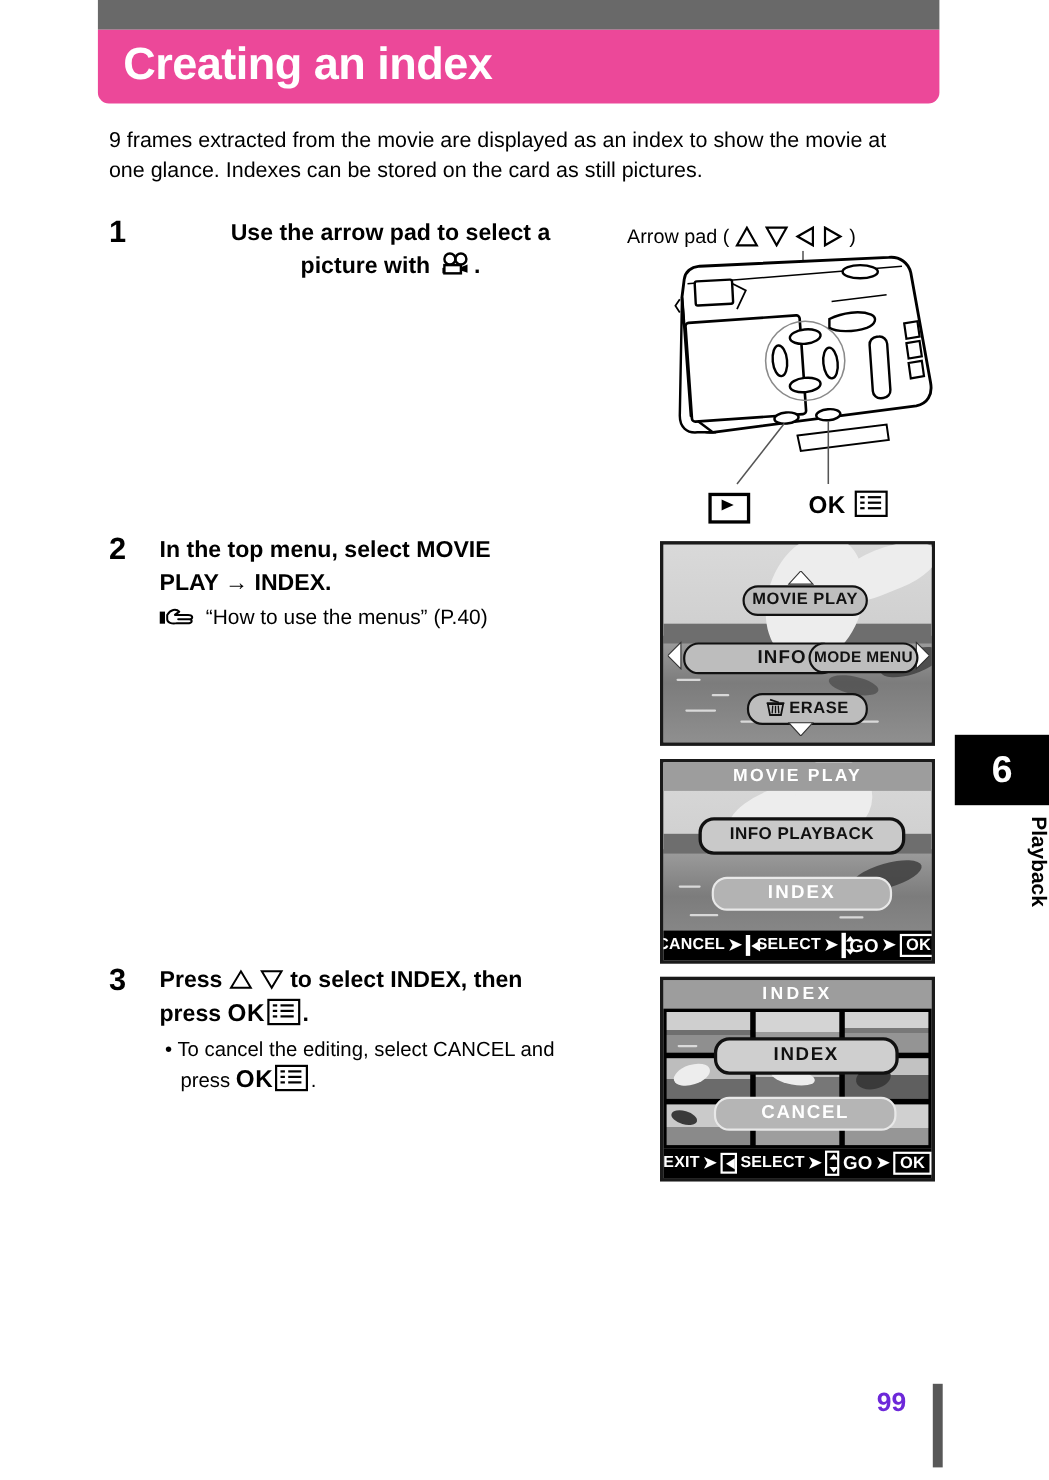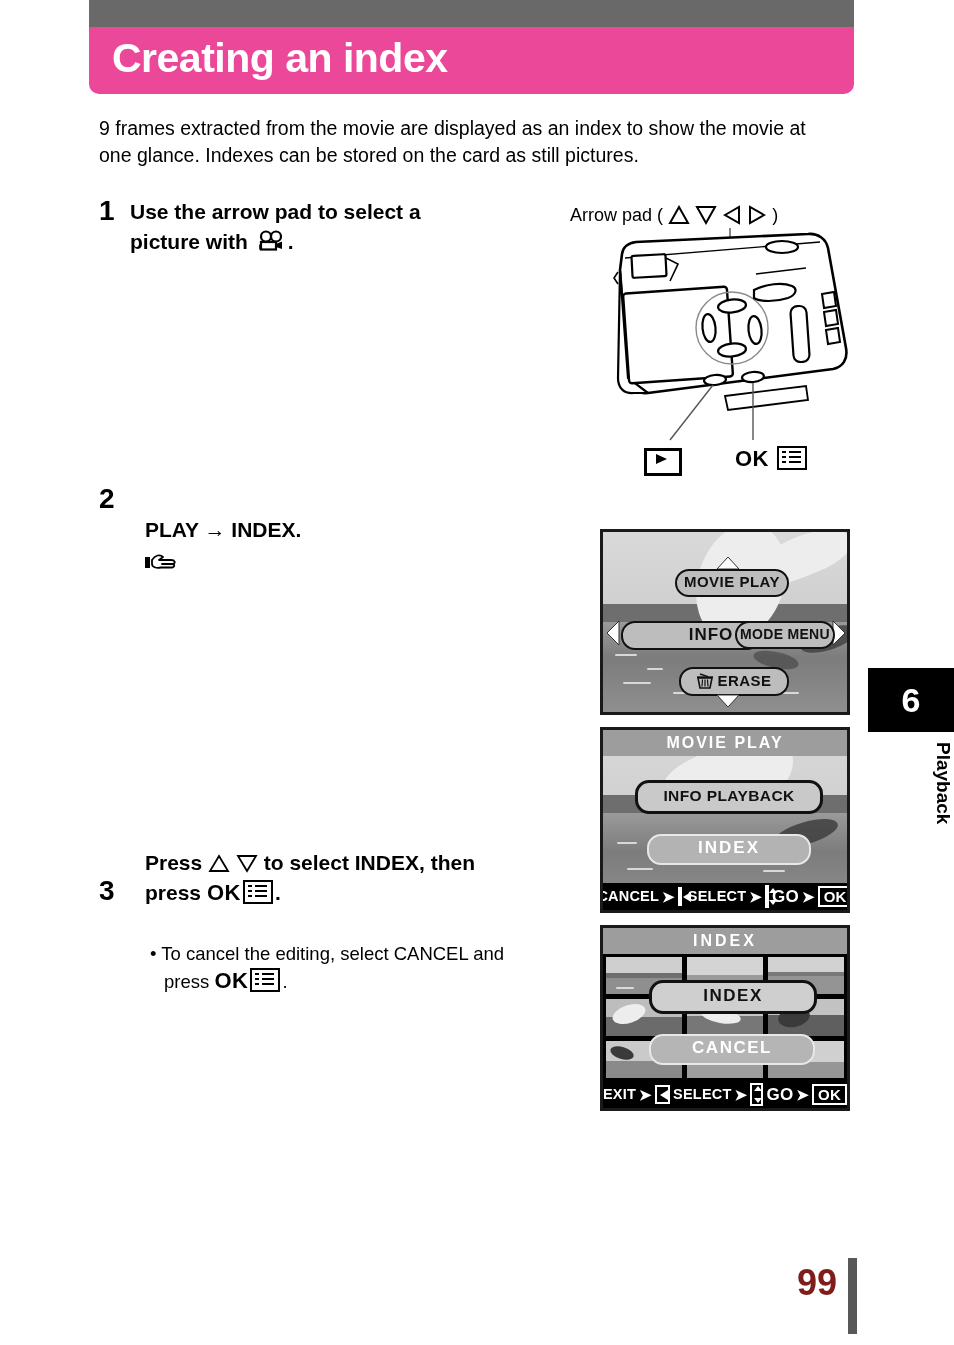--- a/index.html
+++ b/index.html
@@ -74,21 +74,21 @@
     position:relative;vertical-align:-4px;
   }
   .playbox::after{
     content:"";position:absolute;left:9px;top:3px;
     border-left:11px solid #000;border-top:5px solid transparent;border-bottom:5px solid transparent;
   }
   
   .lcd{
     position:absolute;left:600px;width:250px;height:186px;
     border:3px solid #1a1a1a; box-sizing:border-box;
-    overflow:hidden; background:#888;margin-top:37px;
+    overflow:hidden; background:#888;
   }
   #lcd1{top:492px;}
   #lcd2{top:690px;}
   #lcd3{top:888px;}
   .seaphoto{position:absolute;inset:0;}
   .sky{position:absolute;left:0;top:0;width:100%;height:46%;
        background:linear-gradient(#d9d9d9,#cfcfcf);}
   .hill{position:absolute;left:0;top:40%;width:100%;height:12%;
        background:#6e6e6e;}
   .sea{position:absolute;left:0;top:50%;width:100%;height:50%;
@@ -140,35 +140,35 @@
   .idxcell{position:relative;overflow:hidden;background:#8d8d8d;}
   
   #chapter-tab{position:absolute;left:868px;top:668px;width:86px;height:64px;background:#000;}
   #chapter-num{color:#fff;font-size:34px;font-weight:bold;text-align:center;line-height:64px;}
   #chapter-name{
     position:absolute;left:868px;top:742px;width:86px;
     font-size:19px;font-weight:bold;color:#000;text-align:center;
     writing-mode:vertical-rl;
   }
   
-  #page-number{position:absolute;left:797px;top:1262px;font-size:36px;font-weight:bold;color:#7f1d1d;}
+  #page-number{position:absolute;left:797px;top:1262px;font-size:24px;font-weight:bold;color:#6d28d9;}
   #page-rule{position:absolute;left:848px;top:1258px;width:9px;height:76px;background:#585858;}
 </style>
 </head>
 <body>
 
 <div id="header-gray"></div>
 <div id="title-bar">
   <div id="page-title">Creating an index</div>
 </div>
 
 <div id="intro">9 frames extracted from the movie are displayed as an index to show the movie at one glance. Indexes can be stored on the card as still pictures.</div>
 
 <div class="step-num" style="left:99px;top:195px;">1</div>
-<div class="step-head" style="left:130px;top:197px;width:420px;">
+<div class="step-head" style="left:145px;top:197px;width:420px;text-align:center;">
   <span>Use the arrow pad to select a</span><br>
   <span>picture with</span>
   <span style="display:inline-block;vertical-align:-3px;margin:0 4px;">
     <svg width="26" height="22" viewBox="0 0 26 22" aria-hidden="true">
       <circle cx="8" cy="6.5" r="5" fill="none" stroke="#000" stroke-width="2.2"></circle>
       <circle cx="18" cy="6.5" r="5" fill="none" stroke="#000" stroke-width="2.2"></circle>
       <rect x="3" y="12" width="15" height="7.5" fill="none" stroke="#000" stroke-width="2.2"></rect>
       <path d="M18,14 L24,11.5 L24,19 L18,17 Z" fill="#000"></path>
       <rect x="1.2" y="14.5" width="2.2" height="5" fill="#000"></rect>
     </svg>
@@ -248,31 +248,31 @@
     </div>
     <div class="btnlabel" style="left:165px;top:-2px;">
       <span class="okword">OK</span>
       <span class="menuicon"><i></i><i></i><i></i><i></i><i></i><i></i></span>
     </div>
   </div>
 </div>
 
 <div class="step-num" style="left:99px;top:483px;">2</div>
 <div class="step-head" style="left:145px;top:485px;width:430px;">
-  <br>
+  <span>In the top menu, select MOVIE</span><br>
   <span>PLAY → INDEX.</span>
 </div>
 <div class="step-sub" style="left:145px;top:548px;width:440px;">
   <span style="display:inline-block;vertical-align:-4px;margin-right:8px;">
     <svg width="34" height="20" viewBox="0 0 34 20" aria-hidden="true">
       <rect x="0" y="5" width="5" height="11" fill="#000"></rect>
       <path d="M7,8 C10,3 15,2 18,5 L14,8 L26,8 C30,8 31,11 28,12 L17,12
                L27,12 C30,12 30,15 27,15.5 L16,15.5 C11,16.5 7,15 7,12 Z" fill="none" stroke="#000" stroke-width="1.8" stroke-linejoin="round"></path>
     </svg>
-  </span>
+  </span><span>“How to use the menus” (P.40)</span>
 </div>
 
 <div class="lcd" id="lcd1">
   <div class="seaphoto">
     <div class="sky"></div>
       <div class="hill"></div>
       <div class="sea"></div>
 
     <div class="gull" style="left:95px;top:-10px;width:86px;height:120px;transform:rotate(18deg);"></div>
     <div class="gull" style="left:150px;top:4px;width:100px;height:40px;border-radius:50% 50% 40% 40%;transform:rotate(-22deg);"></div>
@@ -389,21 +389,21 @@
     <span>SELECT</span>
     <span class="arrw">➤</span>
     <span class="updn"></span>
     <span style="font-size:17px">GO</span>
     <span class="arrw">➤</span>
     <span class="kbox ok">OK</span>
   </div>
 </div>
 
 <div class="step-num" style="left:99px;top:875px;">3</div>
-<div class="step-head" style="left:145px;top:848px;width:430px;">
+<div class="step-head" style="left:145px;top:876px;width:430px;">
   <span>Press</span>
   <span>
     <svg width="22" height="19" viewBox="0 0 22 19" style="vertical-align:-3px">
         <path d="M11,2 L20,17 L2,17 Z" fill="none" stroke="#000" stroke-width="1.8"></path>
       </svg>
   </span>
   <span>
     <svg width="22" height="19" viewBox="0 0 22 19" style="vertical-align:-3px">
         <path d="M11,17 L2,2 L20,2 Z" fill="none" stroke="#000" stroke-width="1.8"></path>
       </svg>

